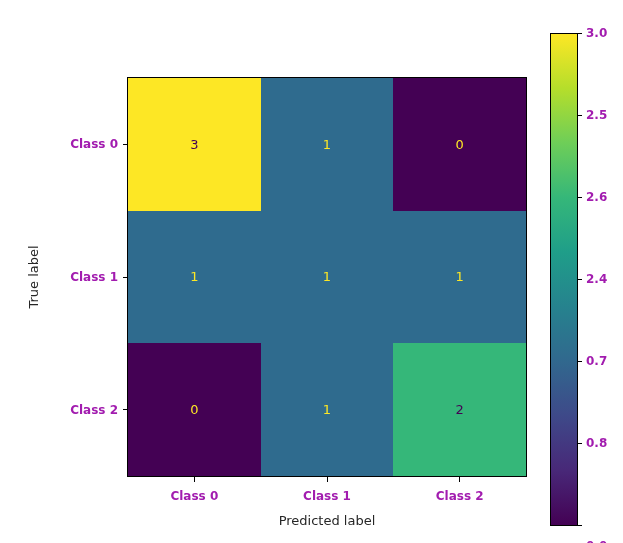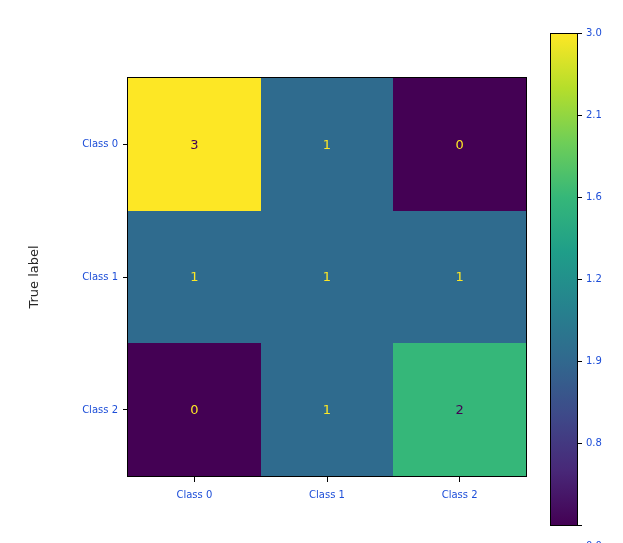--- a/index.html
+++ b/index.html
@@ -32,24 +32,25 @@
     display: flex;
     align-items: center;
     justify-content: center;
   }
   .cell-value {
     font-size: 13px;
     line-height: 1;
   }
   .tick-label {
     position: absolute;
-    font-size: 10px;
+    font-size: 12px;
     line-height: 1.2;
     white-space: nowrap;
-    color: #1d4ed8;
+    color: #a21caf;
+    font-weight: bold;
   }
   .y-tick-label { transform: translateY(-50%); text-align: right; }
   .x-tick-label { transform: translateX(-50%); text-align: center; }
   .cb-tick-label { transform: translateY(-50%); text-align: left; }
   .tick-mark {
     position: absolute;
     background: #000000;
   }
   .y-axis-label {
     position: absolute;
@@ -135,36 +136,37 @@
       <div class="tick-mark" style="left: 193.833px; top: 477px; width: 1px; height: 5px;"></div>
       <div class="tick-mark" style="left: 326.5px; top: 477px; width: 1px; height: 5px;"></div>
       <div class="tick-mark" style="left: 459.167px; top: 477px; width: 1px; height: 5px;"></div>
     </div>
   <div id="x-tick-labels">
       <div class="tick-label x-tick-label" style="top: 489px; left: 194.333px;">Class 0</div>
       <div class="tick-label x-tick-label" style="top: 489px; left: 327px;">Class 1</div>
       <div class="tick-label x-tick-label" style="top: 489px; left: 459.667px;">Class 2</div>
     </div>
 
+  <div class="x-axis-label">Predicted label</div>
 
   <div class="colorbar">
     <div class="colorbar-gradient" id="colorbar-gradient" style="background: linear-gradient(to top, rgb(68, 1, 84) 0%, rgb(72, 40, 120) 11.1%, rgb(62, 73, 137) 22.2%, rgb(49, 104, 142) 33.3%, rgb(38, 130, 142) 44.4%, rgb(31, 158, 137) 55.6%, rgb(53, 183, 121) 66.7%, rgb(110, 206, 88) 77.8%, rgb(181, 222, 43) 88.9%, rgb(253, 231, 37) 100%);"></div>
   </div>
   <div id="cb-tick-marks">
       <div class="tick-mark" style="left: 577px; top: 32.5px; width: 5px; height: 1px;"></div>
       <div class="tick-mark" style="left: 577px; top: 114.5px; width: 5px; height: 1px;"></div>
       <div class="tick-mark" style="left: 577px; top: 196.5px; width: 5px; height: 1px;"></div>
       <div class="tick-mark" style="left: 577px; top: 278.5px; width: 5px; height: 1px;"></div>
       <div class="tick-mark" style="left: 577px; top: 360.5px; width: 5px; height: 1px;"></div>
       <div class="tick-mark" style="left: 577px; top: 442.5px; width: 5px; height: 1px;"></div>
       <div class="tick-mark" style="left: 577px; top: 524.5px; width: 5px; height: 1px;"></div>
     </div>
   <div id="cb-tick-labels">
       <div class="tick-label cb-tick-label" style="left: 586px; top: 33px;">3.0</div>
-      <div class="tick-label cb-tick-label" style="left: 586px; top: 115px;">2.1</div>
-      <div class="tick-label cb-tick-label" style="left: 586px; top: 197px;">1.6</div>
-      <div class="tick-label cb-tick-label" style="left: 586px; top: 279px;">1.2</div>
-      <div class="tick-label cb-tick-label" style="left: 586px; top: 361px;">1.9</div>
+      <div class="tick-label cb-tick-label" style="left: 586px; top: 115px;">2.5</div>
+      <div class="tick-label cb-tick-label" style="left: 586px; top: 197px;">2.6</div>
+      <div class="tick-label cb-tick-label" style="left: 586px; top: 279px;">2.4</div>
+      <div class="tick-label cb-tick-label" style="left: 586px; top: 361px;">0.7</div>
       <div class="tick-label cb-tick-label" style="left: 586px; top: 443px;">0.8</div>
       <div class="tick-label cb-tick-label" style="left: 586px; top: 546px;">0.0</div>
     </div>
 
 </div>
 
 </body></html>

